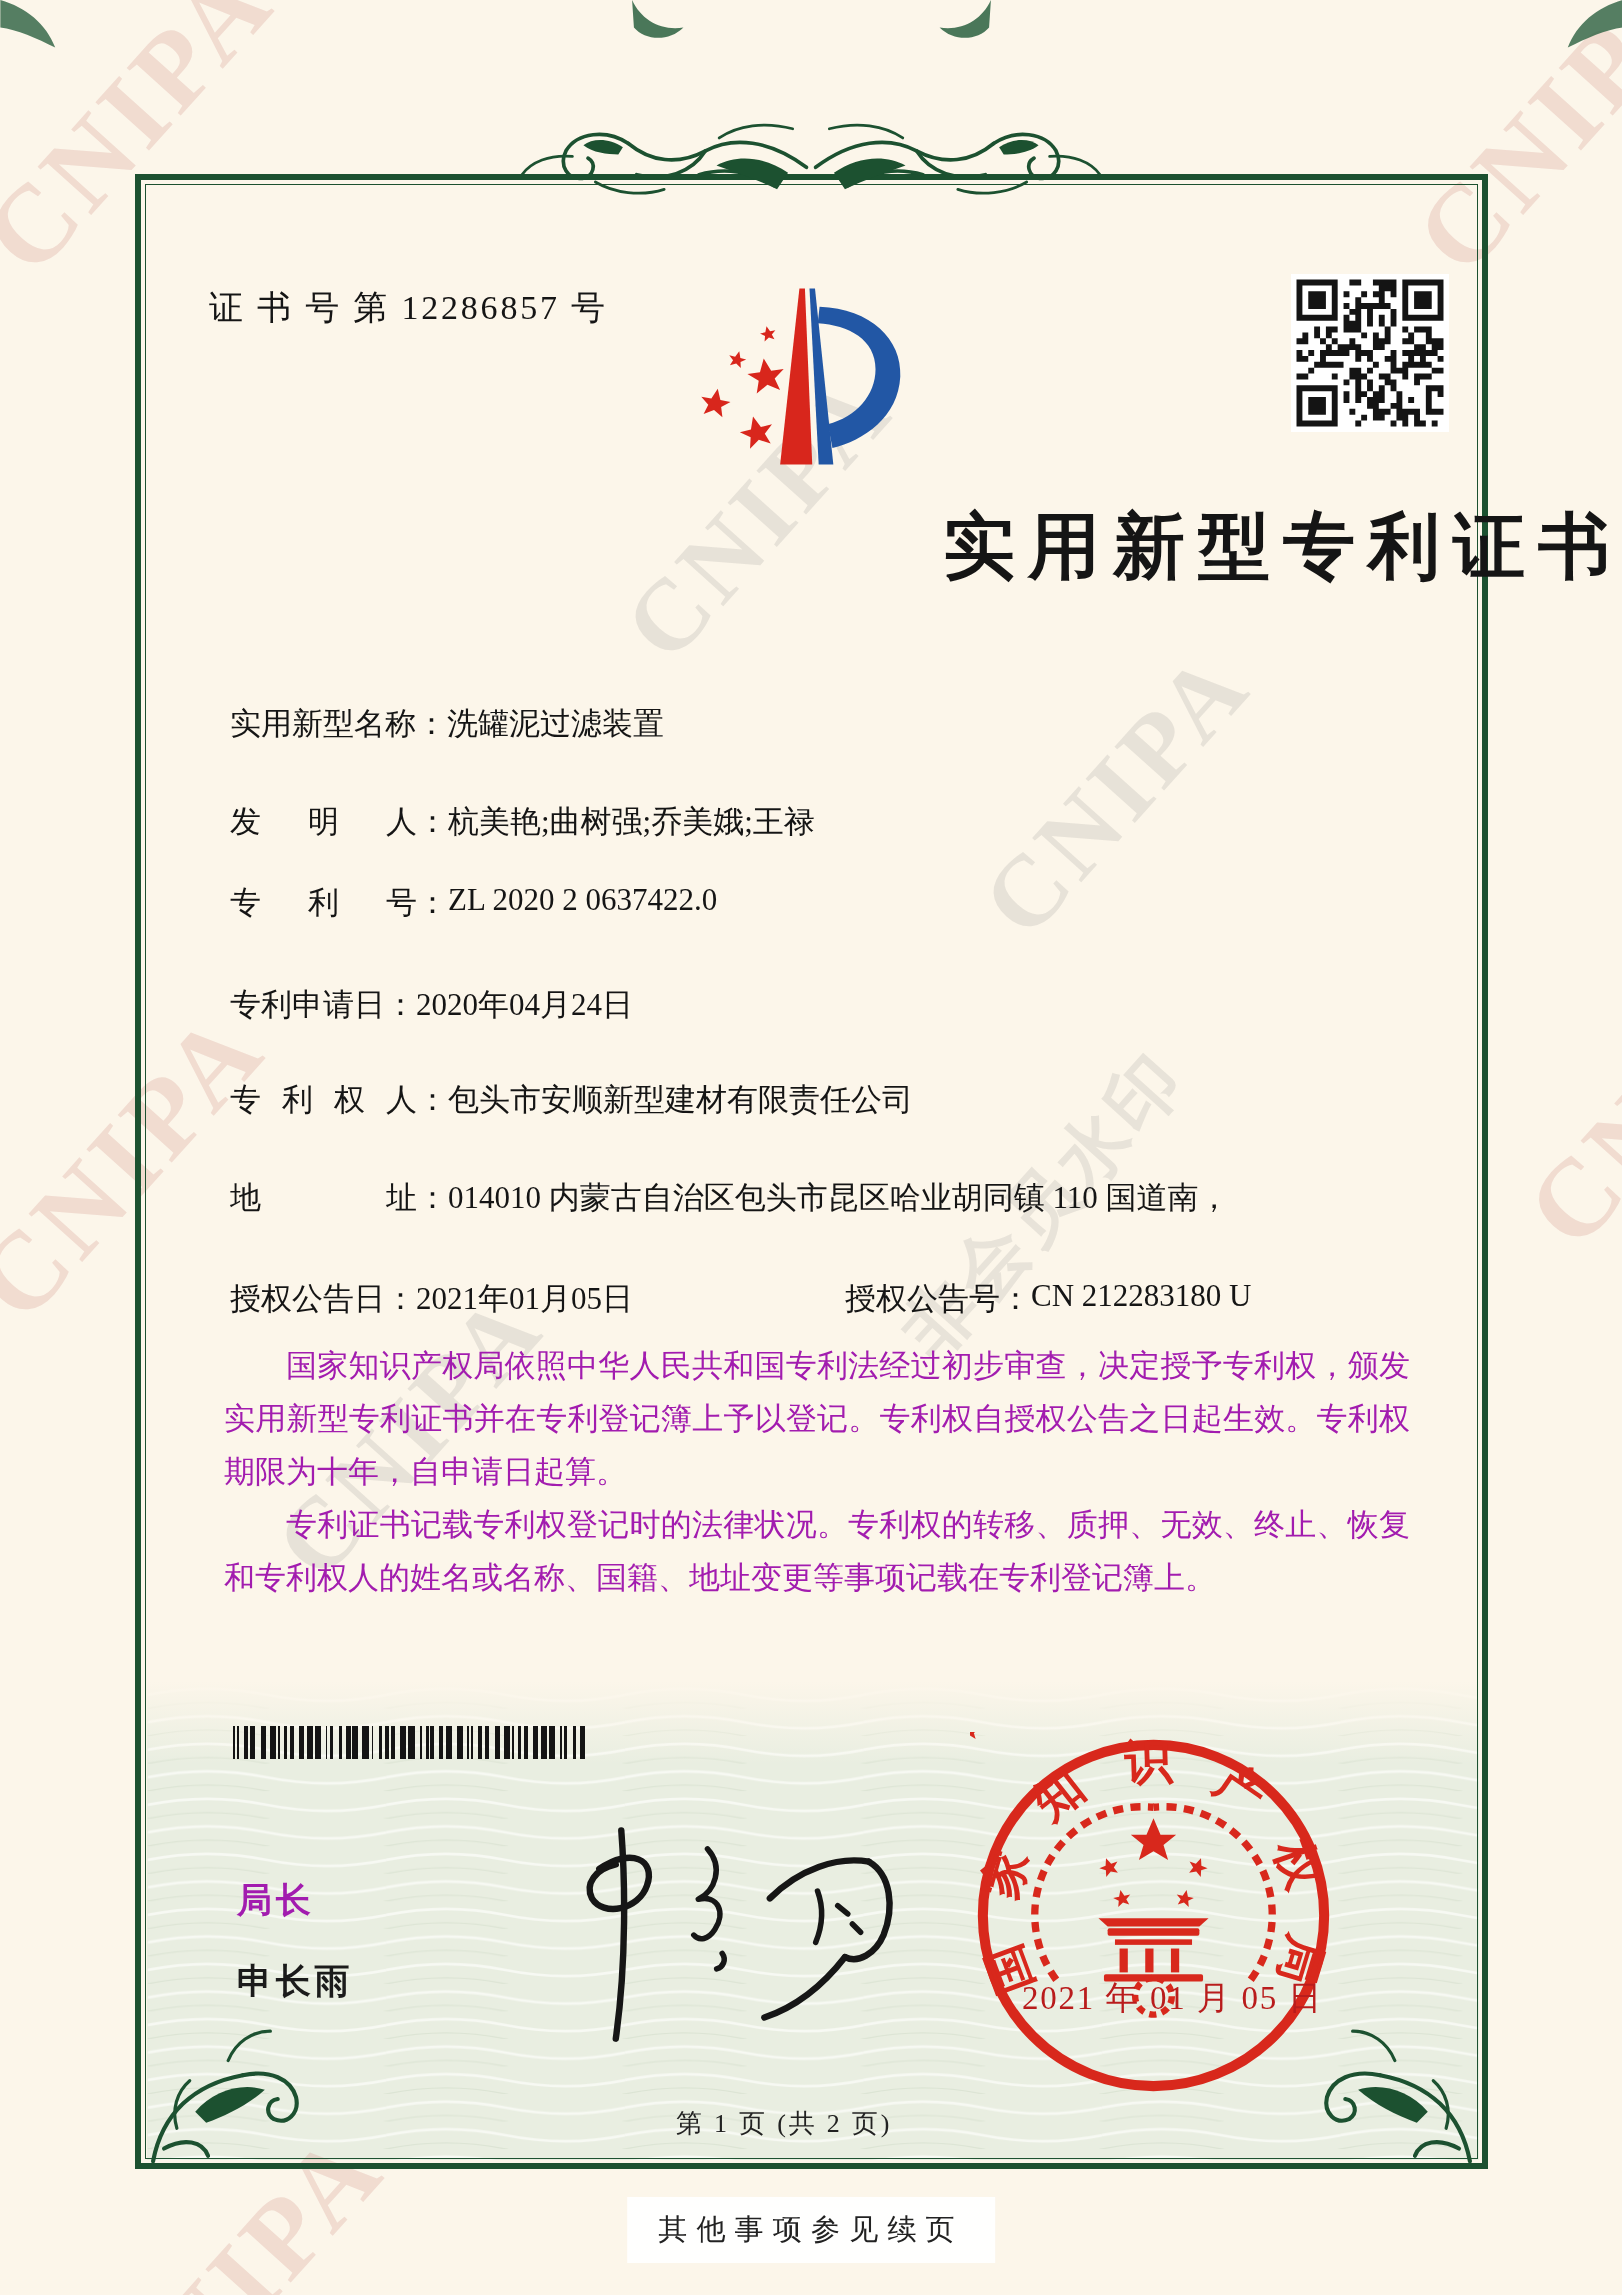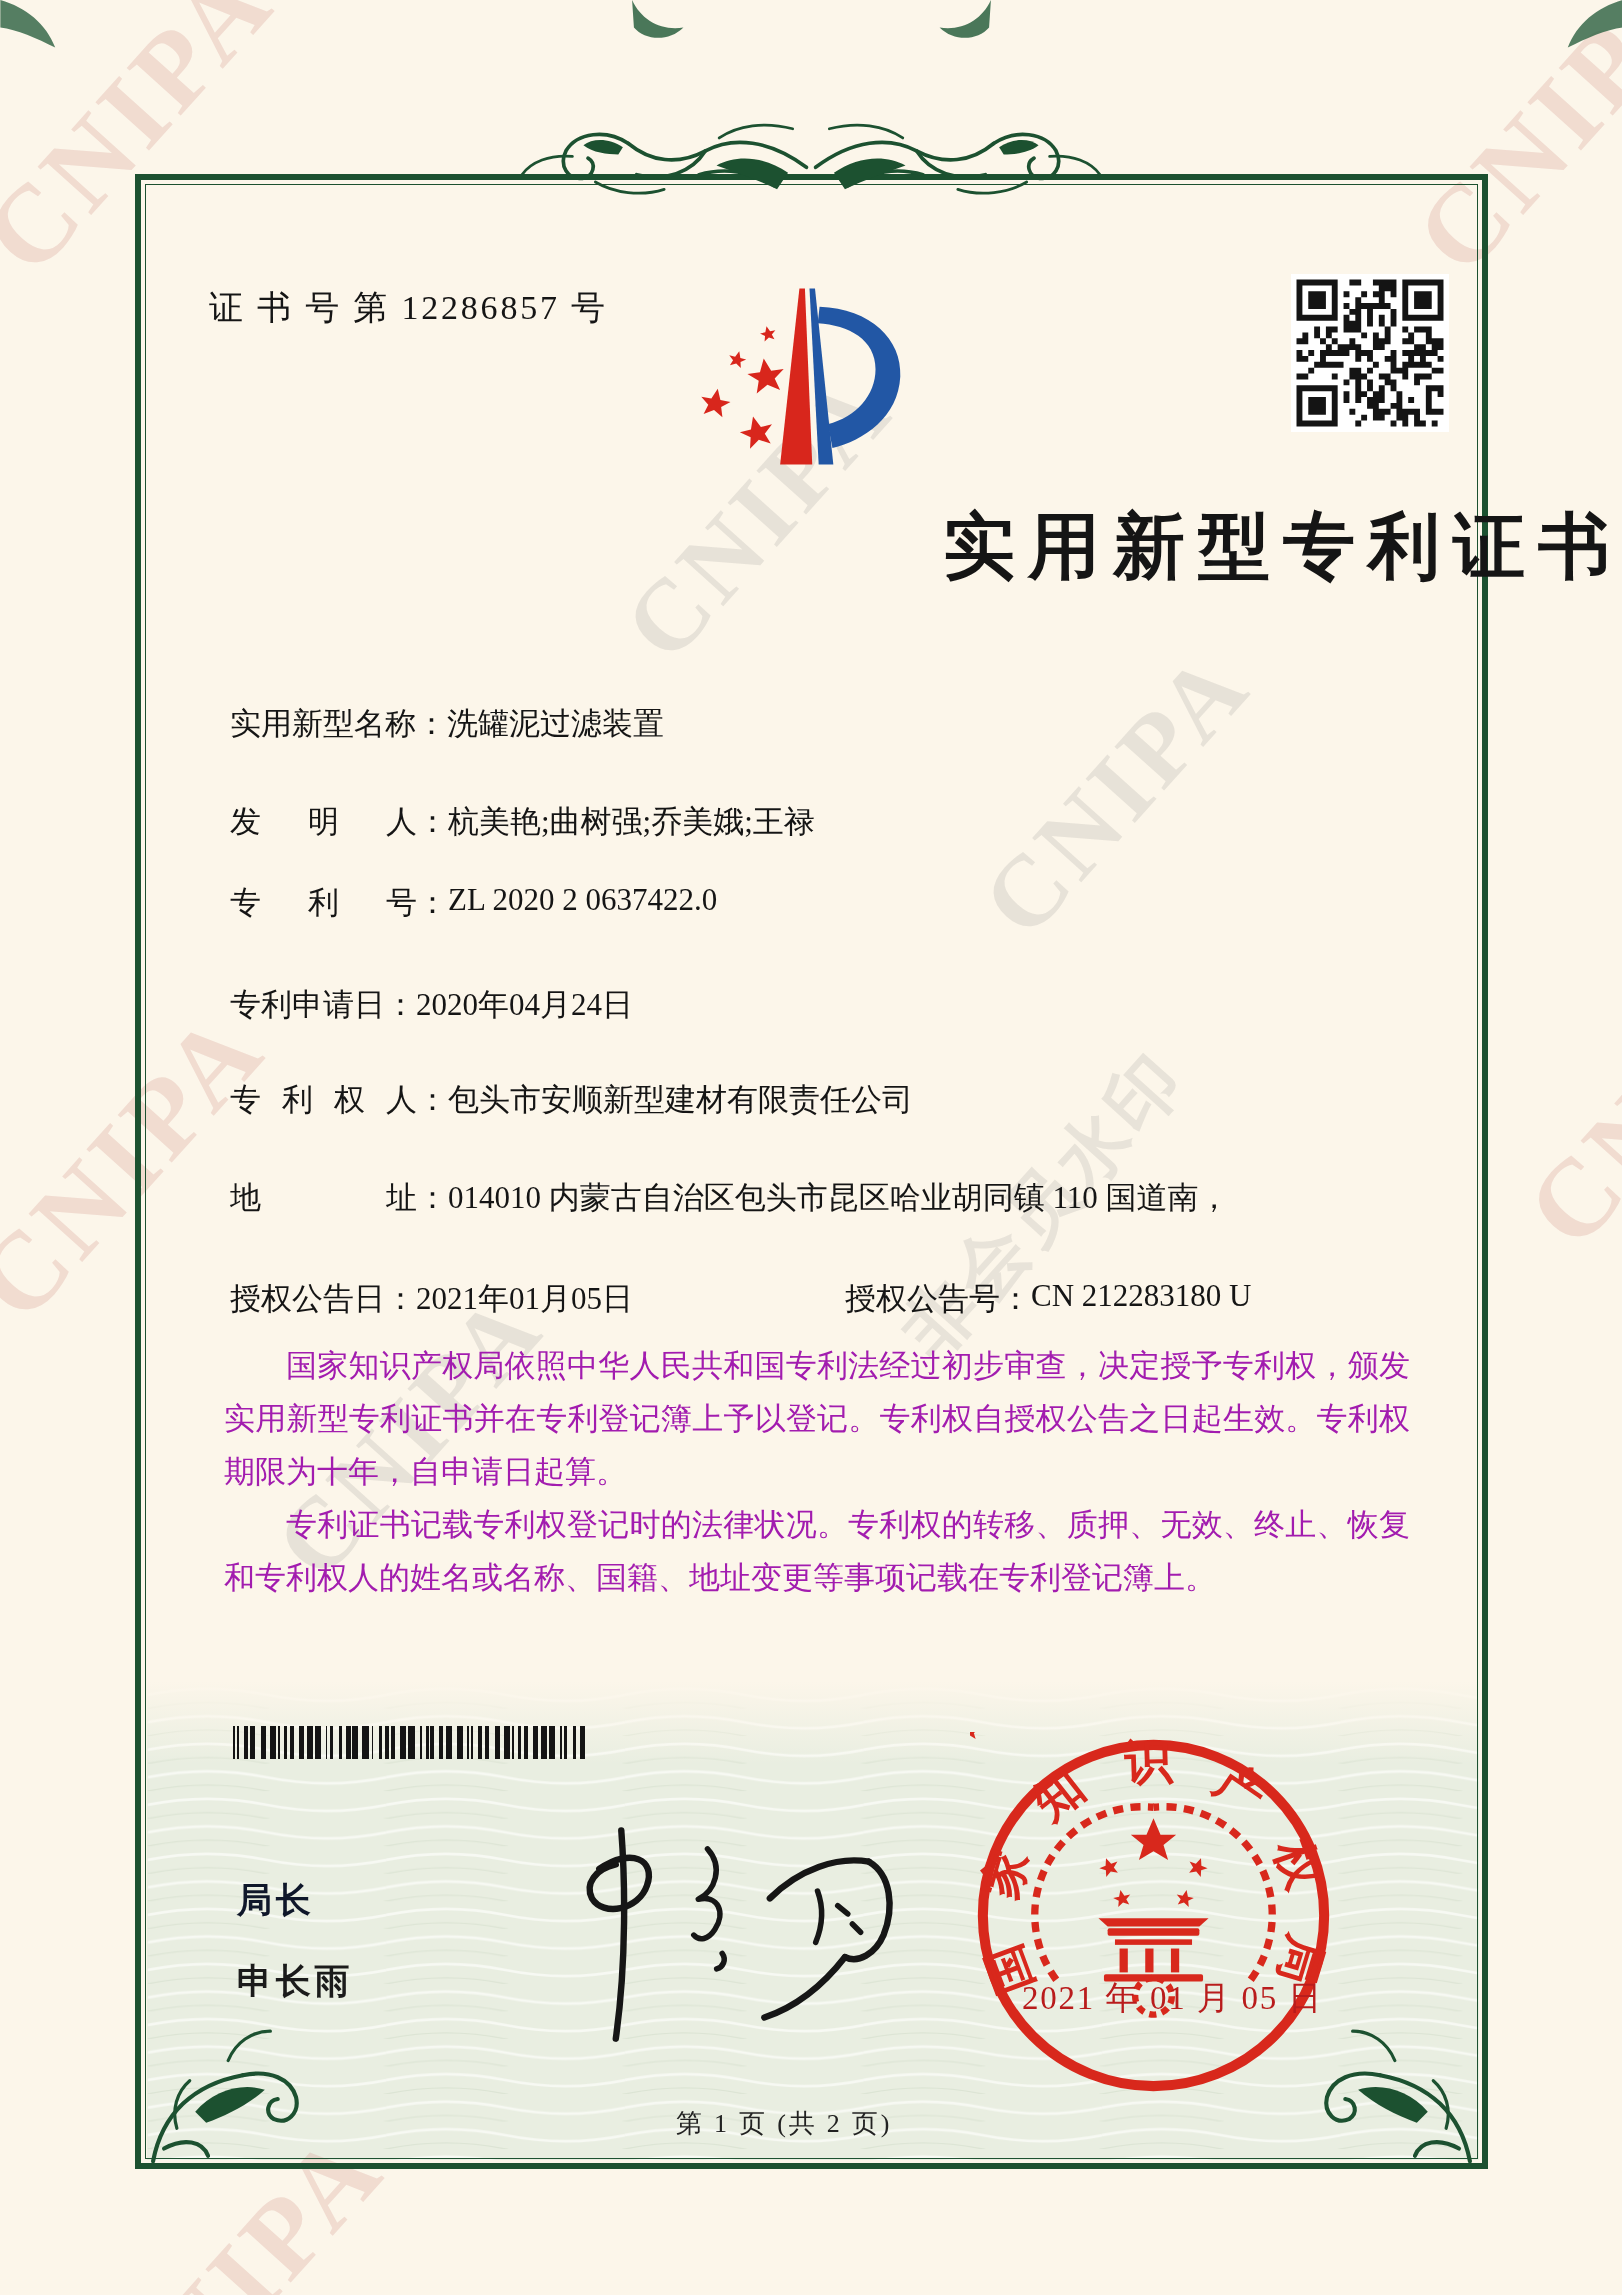--- a/index.html
+++ b/index.html
@@ -47,21 +47,21 @@
   .row .val{display:inline-block;vertical-align:top;}
   .addr2{position:absolute;left:448px;font-size:31px;z-index:4;color:#151515;white-space:nowrap;}
 
   .body-text{position:absolute;left:224px;top:1339px;width:1186px;font-size:31px;line-height:53px;
     text-align:justify;z-index:4;color:#a21caf;}
   .body-text p{margin:0;text-indent:2em;}
 
   
   .barcode{position:absolute;left:233px;top:1726px;width:422px;height:33px;z-index:4;font-size:0;}
   .barcode i{display:inline-block;height:100%;background:#141414;}
-  .signer-role{position:absolute;left:237px;top:1877px;font-size:35px;z-index:4;color:#0f172a;
+  .signer-role{position:absolute;left:237px;top:1877px;font-size:35px;z-index:4;color:#a21caf;
     font-family:Liberation Sans, sans-serif;font-weight:600;letter-spacing:3.7px;}
   .signer-name{position:absolute;left:237px;top:1958px;font-size:35px;z-index:4;color:#1b1b1b;
     font-family:"Liberation Sans","DejaVu Sans",sans-serif;font-weight:600;letter-spacing:3.7px;}
   .signature{position:absolute;left:542px;top:1814px;z-index:4;}
 
   .seal{position:absolute;left:970px;top:1732px;z-index:5;}
   .seal-date{position:absolute;left:983px;top:1976px;width:340px;text-align:right;font-size:33px;
     letter-spacing:1.8px;color:#b91c1c;z-index:6;white-space:nowrap;}
 
   .page-foot{position:absolute;left:0;top:2106px;width:1568px;text-align:center;font-size:26px;
@@ -270,15 +270,16 @@
     </g>
     <g fill="none" stroke="#d8281c">
       <path d="M94,270 A118,118 0 0 1 200,82" stroke-width="8" stroke-dasharray="11 8"></path>
       <path d="M306,270 A118,118 0 0 0 200,82" stroke-width="8" stroke-dasharray="11 8"></path>
       <circle cx="200" cy="288" r="20" stroke-width="7" stroke-dasharray="8 6"></circle>
     </g>
   </svg>
   <div class="seal-date">2021 年 01 月 05 日</div>
 
   <div class="page-foot">第 1 页 (共 2 页)</div>
+  <div class="continuation">其他事项参见续页</div>
 
 </div>
 
 
 </body></html>

